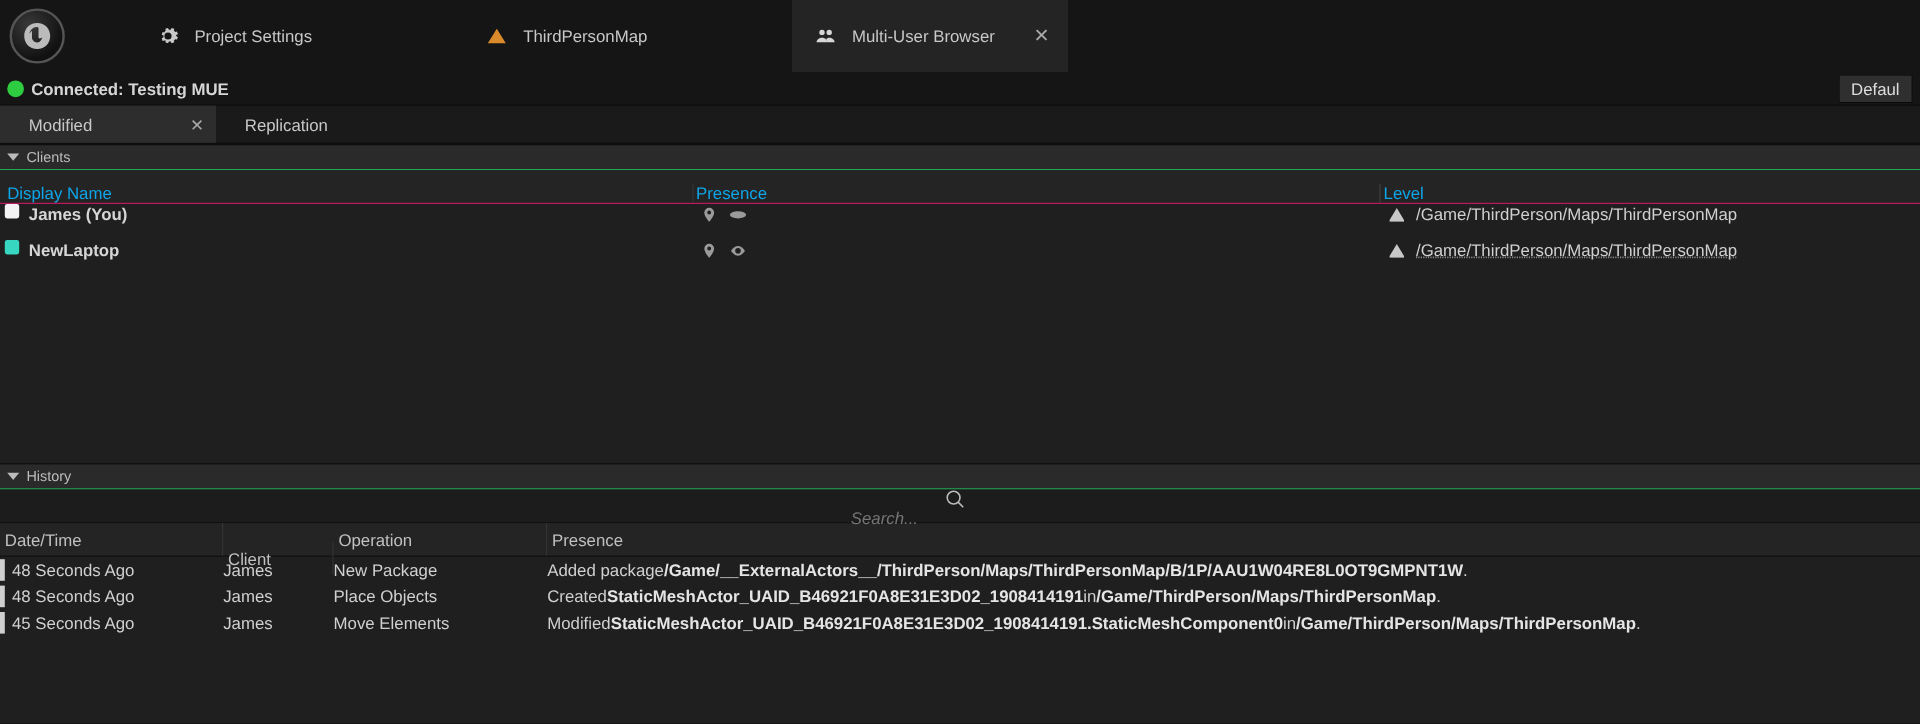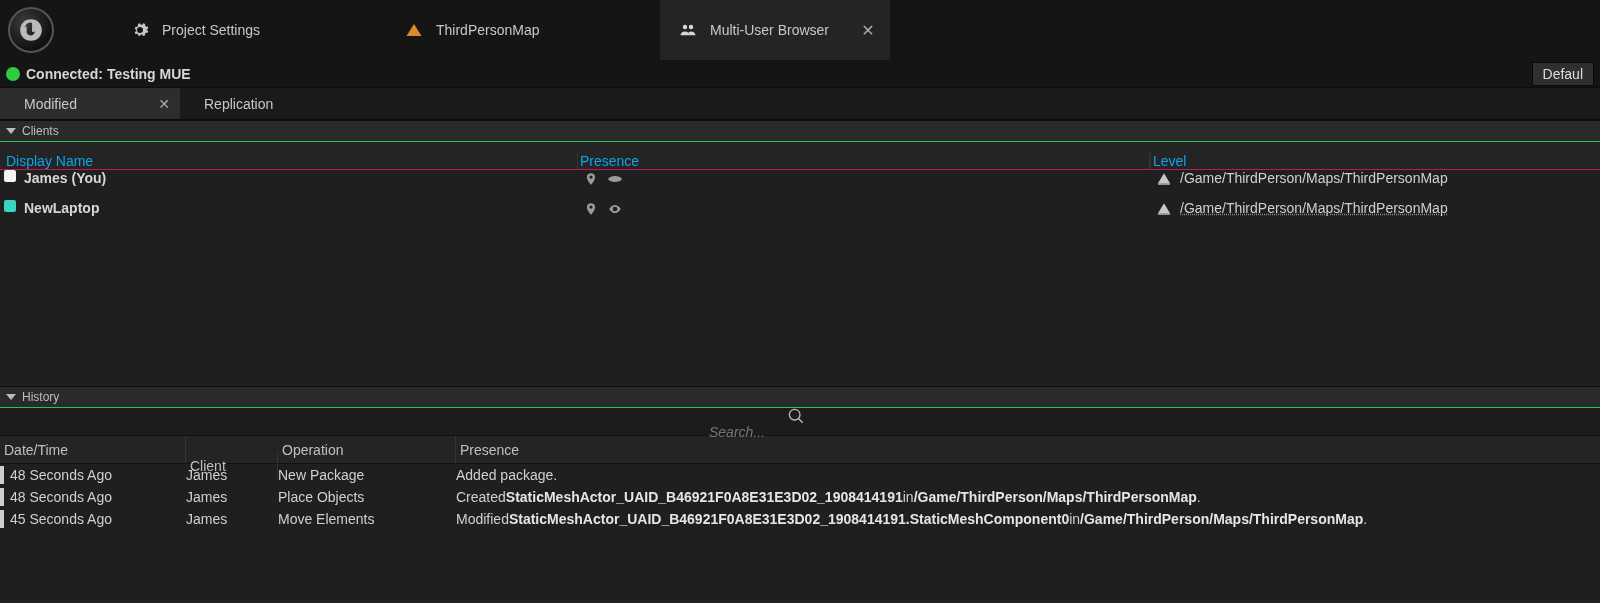--- a/index.html
+++ b/index.html
@@ -308,20 +308,21 @@
     <div class="hc hc-summary">Presence</div>
   </div>
   <div id="history-rows">
       <div class="hist-row">
         <span class="bar"></span>
         <span class="hcell dt">48 Seconds Ago</span>
         <span class="hcell cl">James</span>
         <span class="hcell op">New Package</span>
         <span class="hcell sm">
           <span>Added package </span>
+          <span class="bold">/Game/__ExternalActors__/ThirdPerson/Maps/ThirdPersonMap/B/1P/AAU1W04RE8L0OT9GMPNT1W</span>
           <span>.</span>
         </span>
       </div>
       <div class="hist-row">
         <span class="bar"></span>
         <span class="hcell dt">48 Seconds Ago</span>
         <span class="hcell cl">James</span>
         <span class="hcell op">Place Objects</span>
         <span class="hcell sm">
           <span>Created </span>

